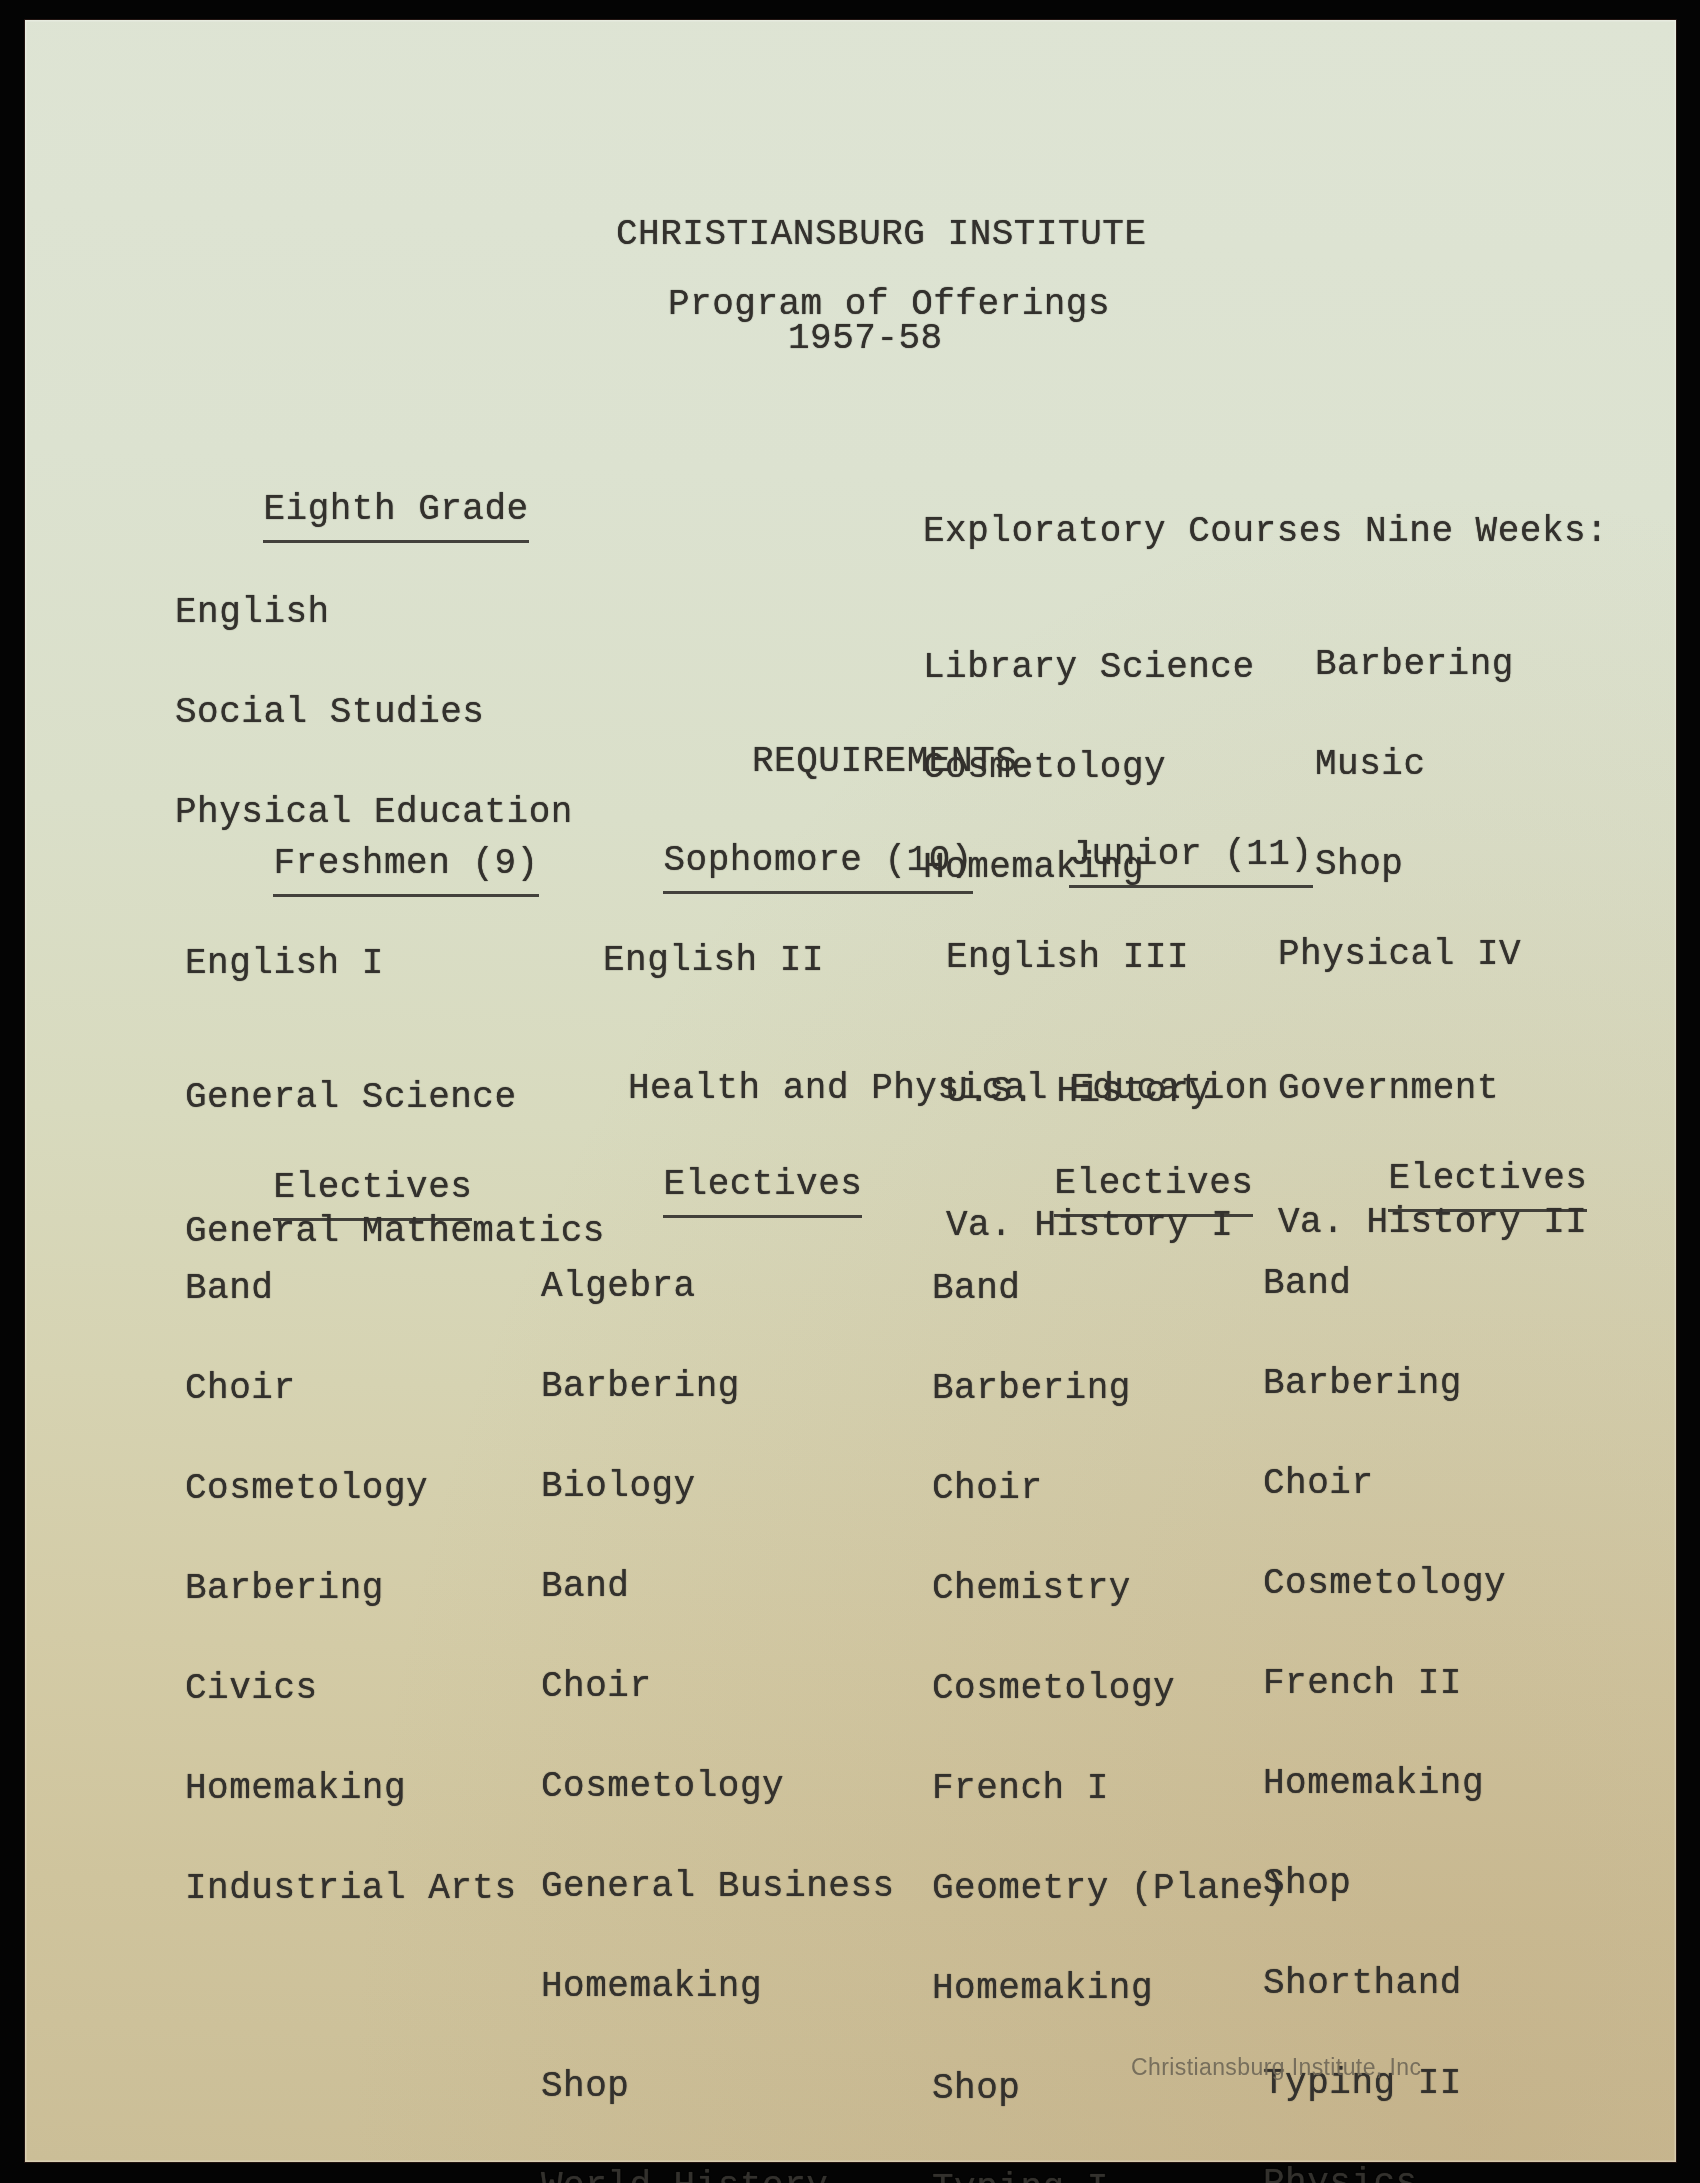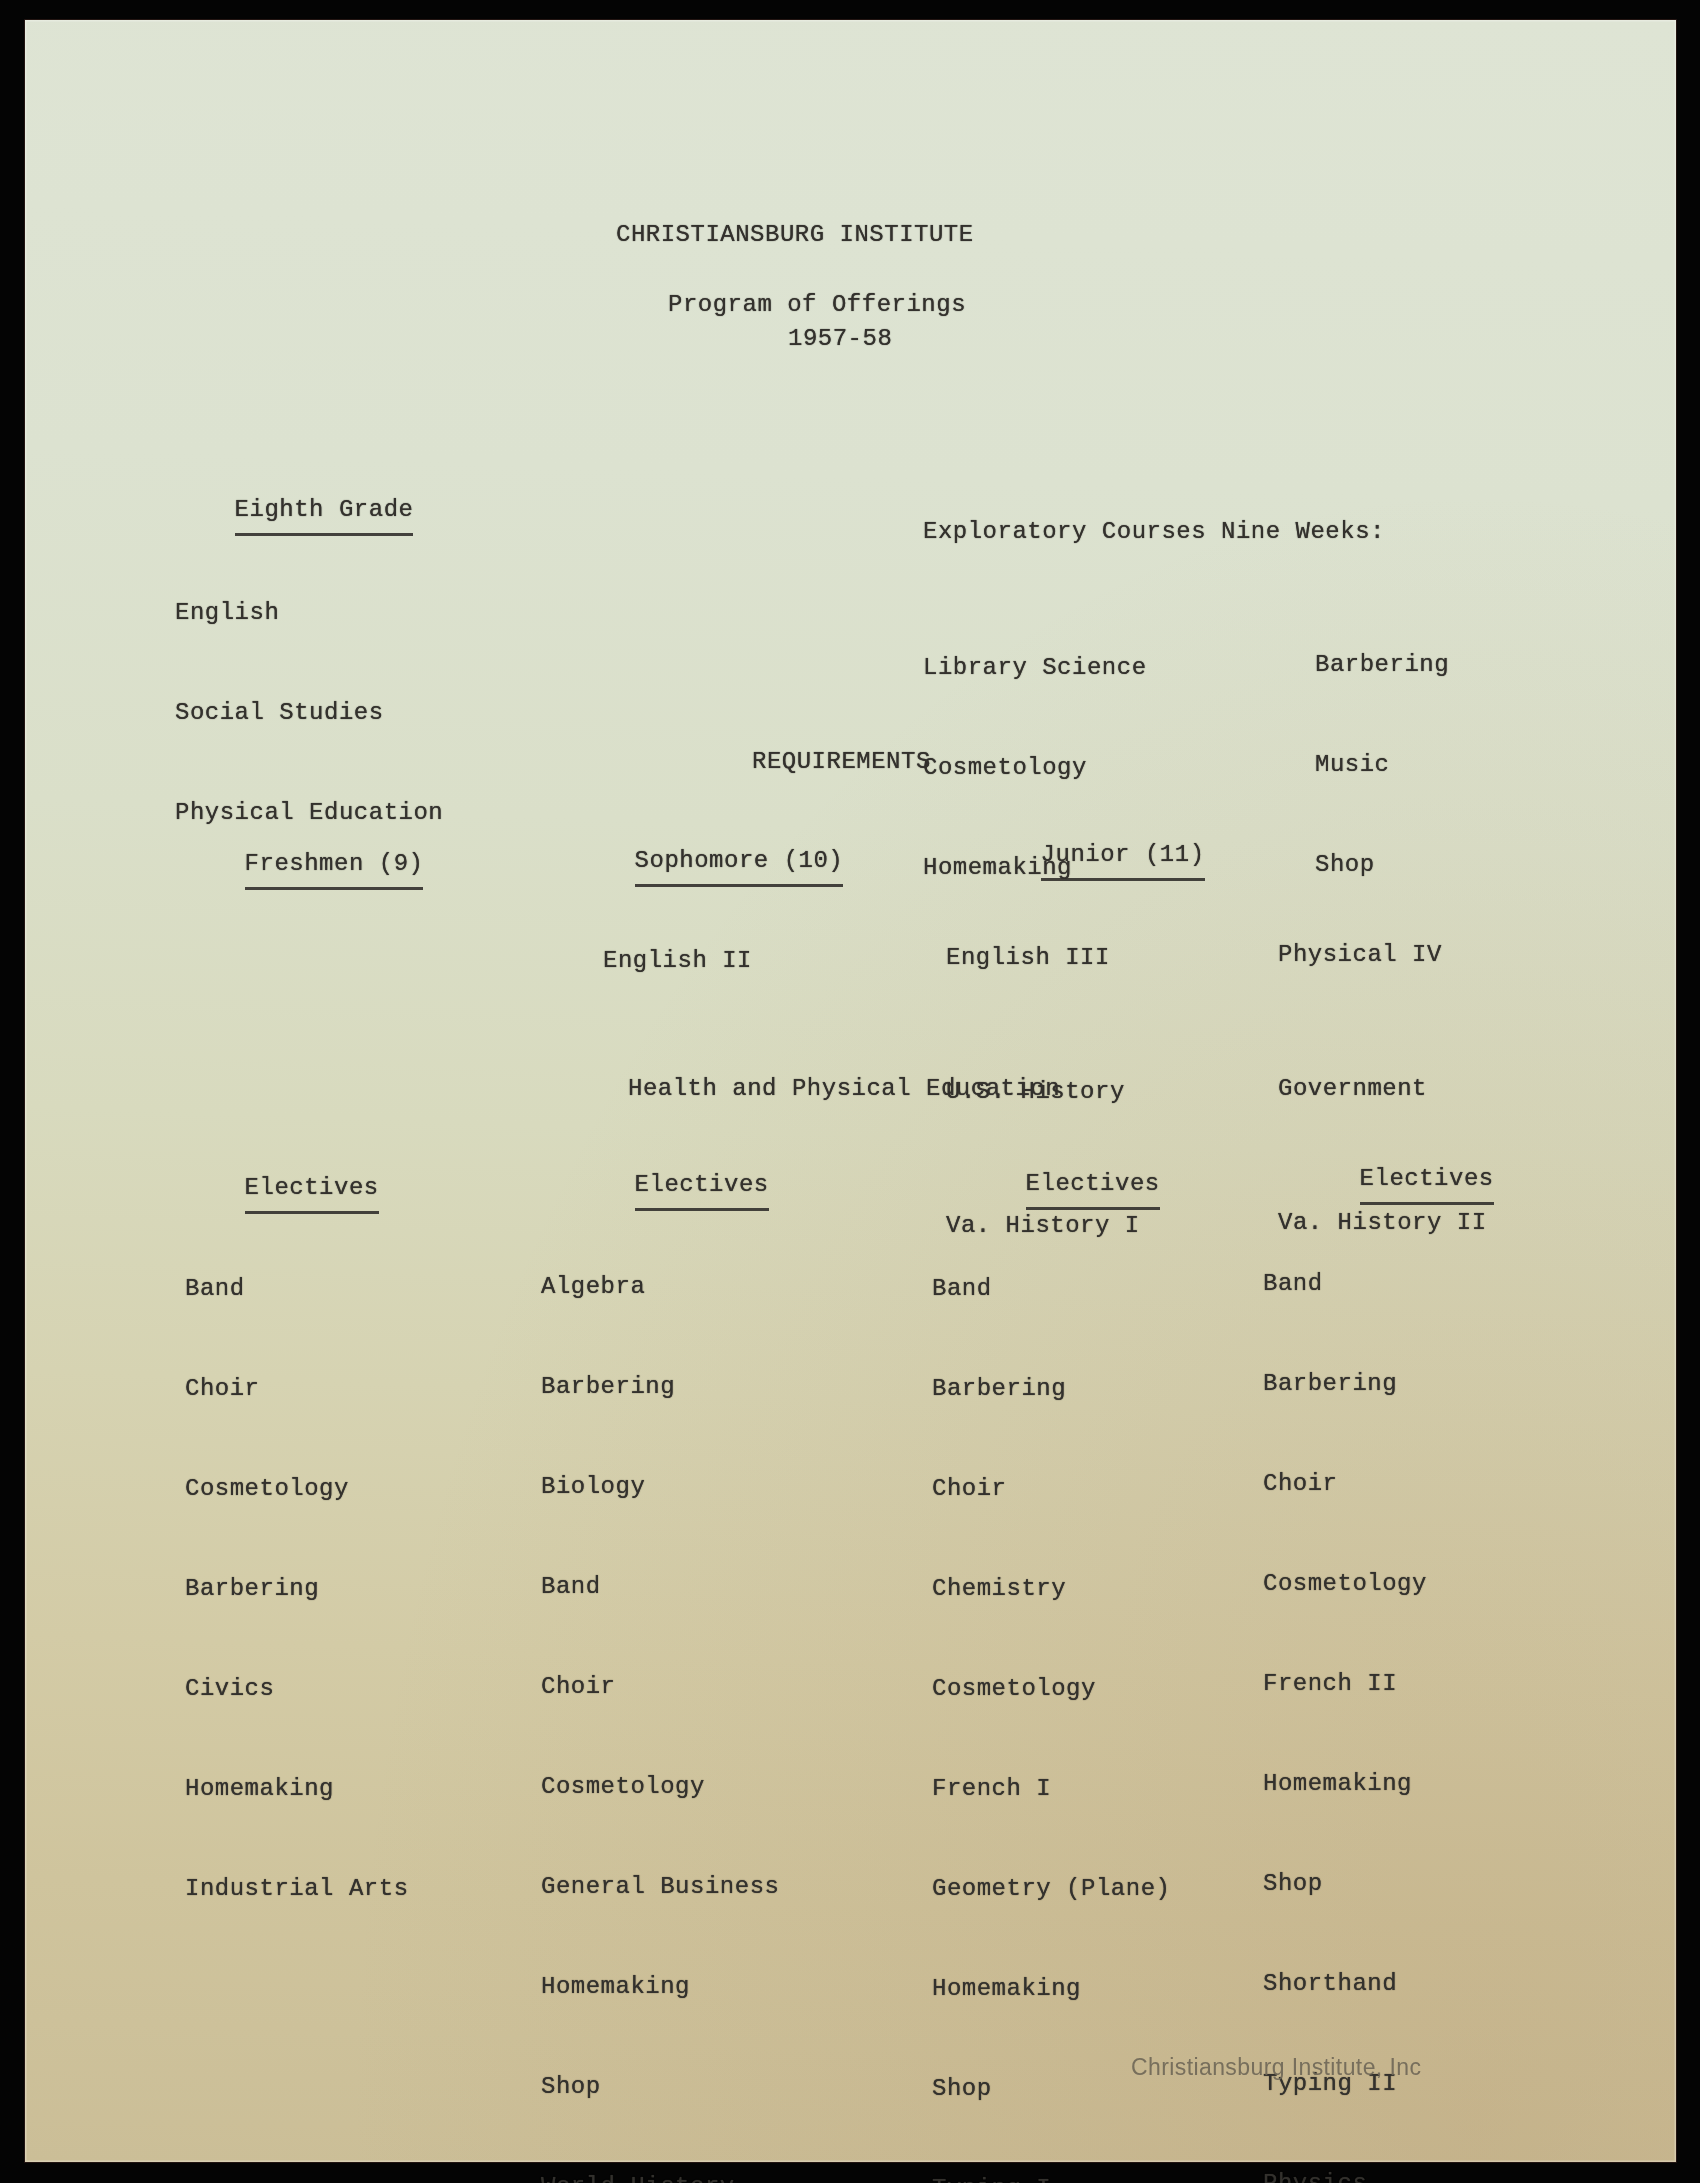--- a/index.html
+++ b/index.html
@@ -16,21 +16,21 @@
       radial-gradient(ellipse at 88% 98%, rgba(178,146,104,0.28), rgba(178,146,104,0) 55%),
       linear-gradient(182deg,
         #dee4d4 0%, #dce2d0 22%, #dadfc9 38%, #d8dabe 52%,
         #d6d3b2 64%, #d3cba6 76%, #cfc49d 87%, #cbbe97 100%);
     box-shadow: inset 0 0 0 1.5px rgba(255,255,252,0.28), 0 0 0 0.8px rgba(120,70,60,0.35);
   }
   
   .t{
     position:absolute;
     color:#33312d;
-    font-size:24px;
+    font-size:36px;
     line-height:33px;
     letter-spacing:0.5px;
     white-space:pre;
     text-shadow:0 0 0.8px rgba(46,44,40,0.85), 0 0 1.5px rgba(46,44,40,0.22);
   }
   .u{ border-bottom:3px solid rgba(50,48,44,0.9); padding-bottom:10px; }
   .col p{ margin:0; line-height:34px; }
   .req p{ margin:0 0 35px 0; line-height:33px; }
 
   
@@ -106,20 +106,25 @@
   <div class="t gh-1">
     <span class="u">Freshmen (9)</span>
   </div>
   <div class="t gh-2">
     <span class="u">Sophomore (10)</span>
   </div>
   <div class="t gh-3">
     <span class="u">Junior (11)</span>
   </div>
 
+  <div class="t req rc-1">
+    <p>English I</p>
+    <p>General Science</p>
+    <p>General Mathematics</p>
+  </div>
   <div class="t req rc-2">
     <p>English II</p>
   </div>
   <div class="t req rc-3">
     <p>English III</p>
     <p>U.S. History</p>
     <p>Va. History I</p>
   </div>
   <div class="t req rc-4">
     <p>Physical IV</p>

